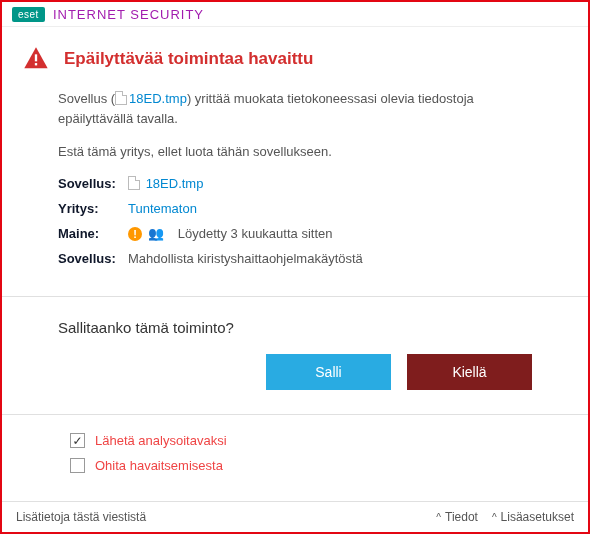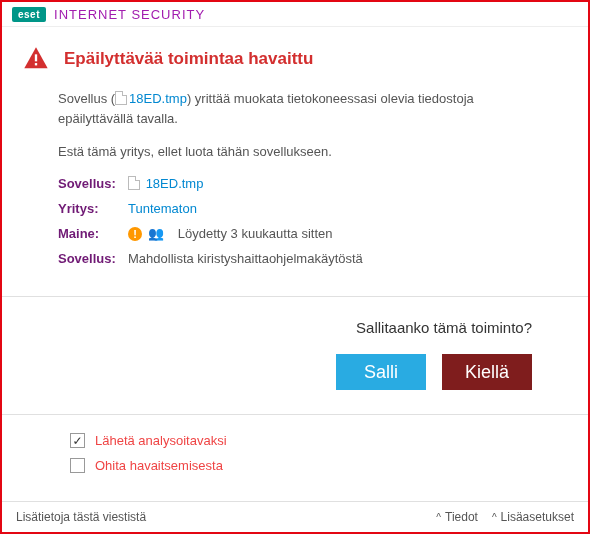--- a/index.html
+++ b/index.html
@@ -1,40 +1,40 @@
 <!DOCTYPE html>
 <html><head>
 <meta charset="utf-8">
 <style>
 * { box-sizing: border-box; margin: 0; padding: 0; }
 body { font-family: 'Segoe UI', Arial, sans-serif; font-size: 13px; color: #333; }
 .window { width: 590px; height: 534px; border: 2px solid #e30613; background: #fff; display: flex; flex-direction: column; }
 .titlebar { height: 30px; display: flex; align-items: center; padding: 0 10px; border-bottom: 1px solid #eee; }
-.eset-logo { background: #009688; color: #fff; font-size: 10px; font-weight: bold; padding: 2px 6px; border-radius: 2px; letter-spacing: 0.5px; }
+.eset-logo { background: #009688; color: #fff; font-size: 10px; font-weight: normal; padding: 2px 6px; border-radius: 2px; letter-spacing: 0.5px; }
 .titlebar-text { margin-left: 8px; color: #a21caf; font-size: 13px; letter-spacing: 1px; font-weight: 300; }
 .header { display: flex; align-items: center; padding: 18px 24px 16px 20px; }
 .alert-icon { width: 28px; height: 28px; margin-right: 14px; flex-shrink: 0; }
 .header-title { color: #d32f2f; font-size: 17px; font-weight: 600; }
 .content { padding: 0 56px 0 56px; flex: 1; }
 .desc { color: #555; margin-bottom: 14px; line-height: 1.5; }
 .inline-file { color: #0288d1; }
 .file-icon { display: inline-block; width: 12px; height: 14px; border: 1px solid #bbb; background: #fff; vertical-align: -2px; margin-right: 2px; position: relative; }
 .file-icon::after { content: ''; position: absolute; top: -1px; right: -1px; width: 4px; height: 4px; background: #fff; border-left: 1px solid #bbb; border-bottom: 1px solid #bbb; }
 .details { margin-top: 10px; }
 .detail-row { display: flex; margin-bottom: 10px; font-size: 13px; }
-.detail-label { width: 70px; color: #701a75; font-weight: 600; flex-shrink: 0; }
+.detail-label { width: 70px; color: #0f172a; font-weight: 600; flex-shrink: 0; }
 .detail-value { color: #555; }
 .link { color: #0288d1; }
 .rep-icons { display: inline-flex; align-items: center; gap: 6px; margin-right: 10px; }
 .rep-warn { width: 14px; height: 14px; background: #ff9800; border-radius: 50%; display: inline-flex; align-items: center; justify-content: center; color: #fff; font-size: 11px; font-weight: bold; }
 .rep-user { color: #999; font-size: 13px; }
 .question-section { border-top: 1px solid #e0e0e0; margin-top: 20px; padding: 22px 56px 24px 56px; }
-.question { font-size: 15px; color: #333; margin-bottom: 18px; text-align: right; }
+.question { font-size: 15px; color: #333; margin-bottom: 18px; }
 .buttons { display: flex; justify-content: flex-end; gap: 16px; }
-.btn { width: 90px; height: 36px; border: none; color: #fff; font-size: 18px; cursor: pointer; }
+.btn { width: 125px; height: 36px; border: none; color: #fff; font-size: 14px; cursor: pointer; }
 .btn-allow { background: #29abe2; }
 .btn-deny { background: #7f1d1d; }
 .checks { border-top: 1px solid #e0e0e0; padding: 18px 56px 18px 68px; }
 .check-row { display: flex; align-items: flex-start; margin-bottom: 10px; font-size: 13px; color: #ef4444; }
 .checkbox { width: 15px; height: 15px; border: 1px solid #999; margin-right: 10px; display: inline-flex; align-items: center; justify-content: center; cursor: pointer; flex-shrink: 0; }
 .checkbox.checked::after { content: '\2713'; font-size: 12px; color: #333; line-height: 1; }
 .footer { border-top: 1px solid #e0e0e0; height: 36px; display: flex; align-items: center; padding: 0 14px; font-size: 12px; color: #555; }
 .footer-left { flex: 1; }
 .footer-link { display: inline-flex; align-items: center; margin-left: 14px; cursor: pointer; color: #555; }
 .chev { margin-right: 4px; font-size: 10px; }

